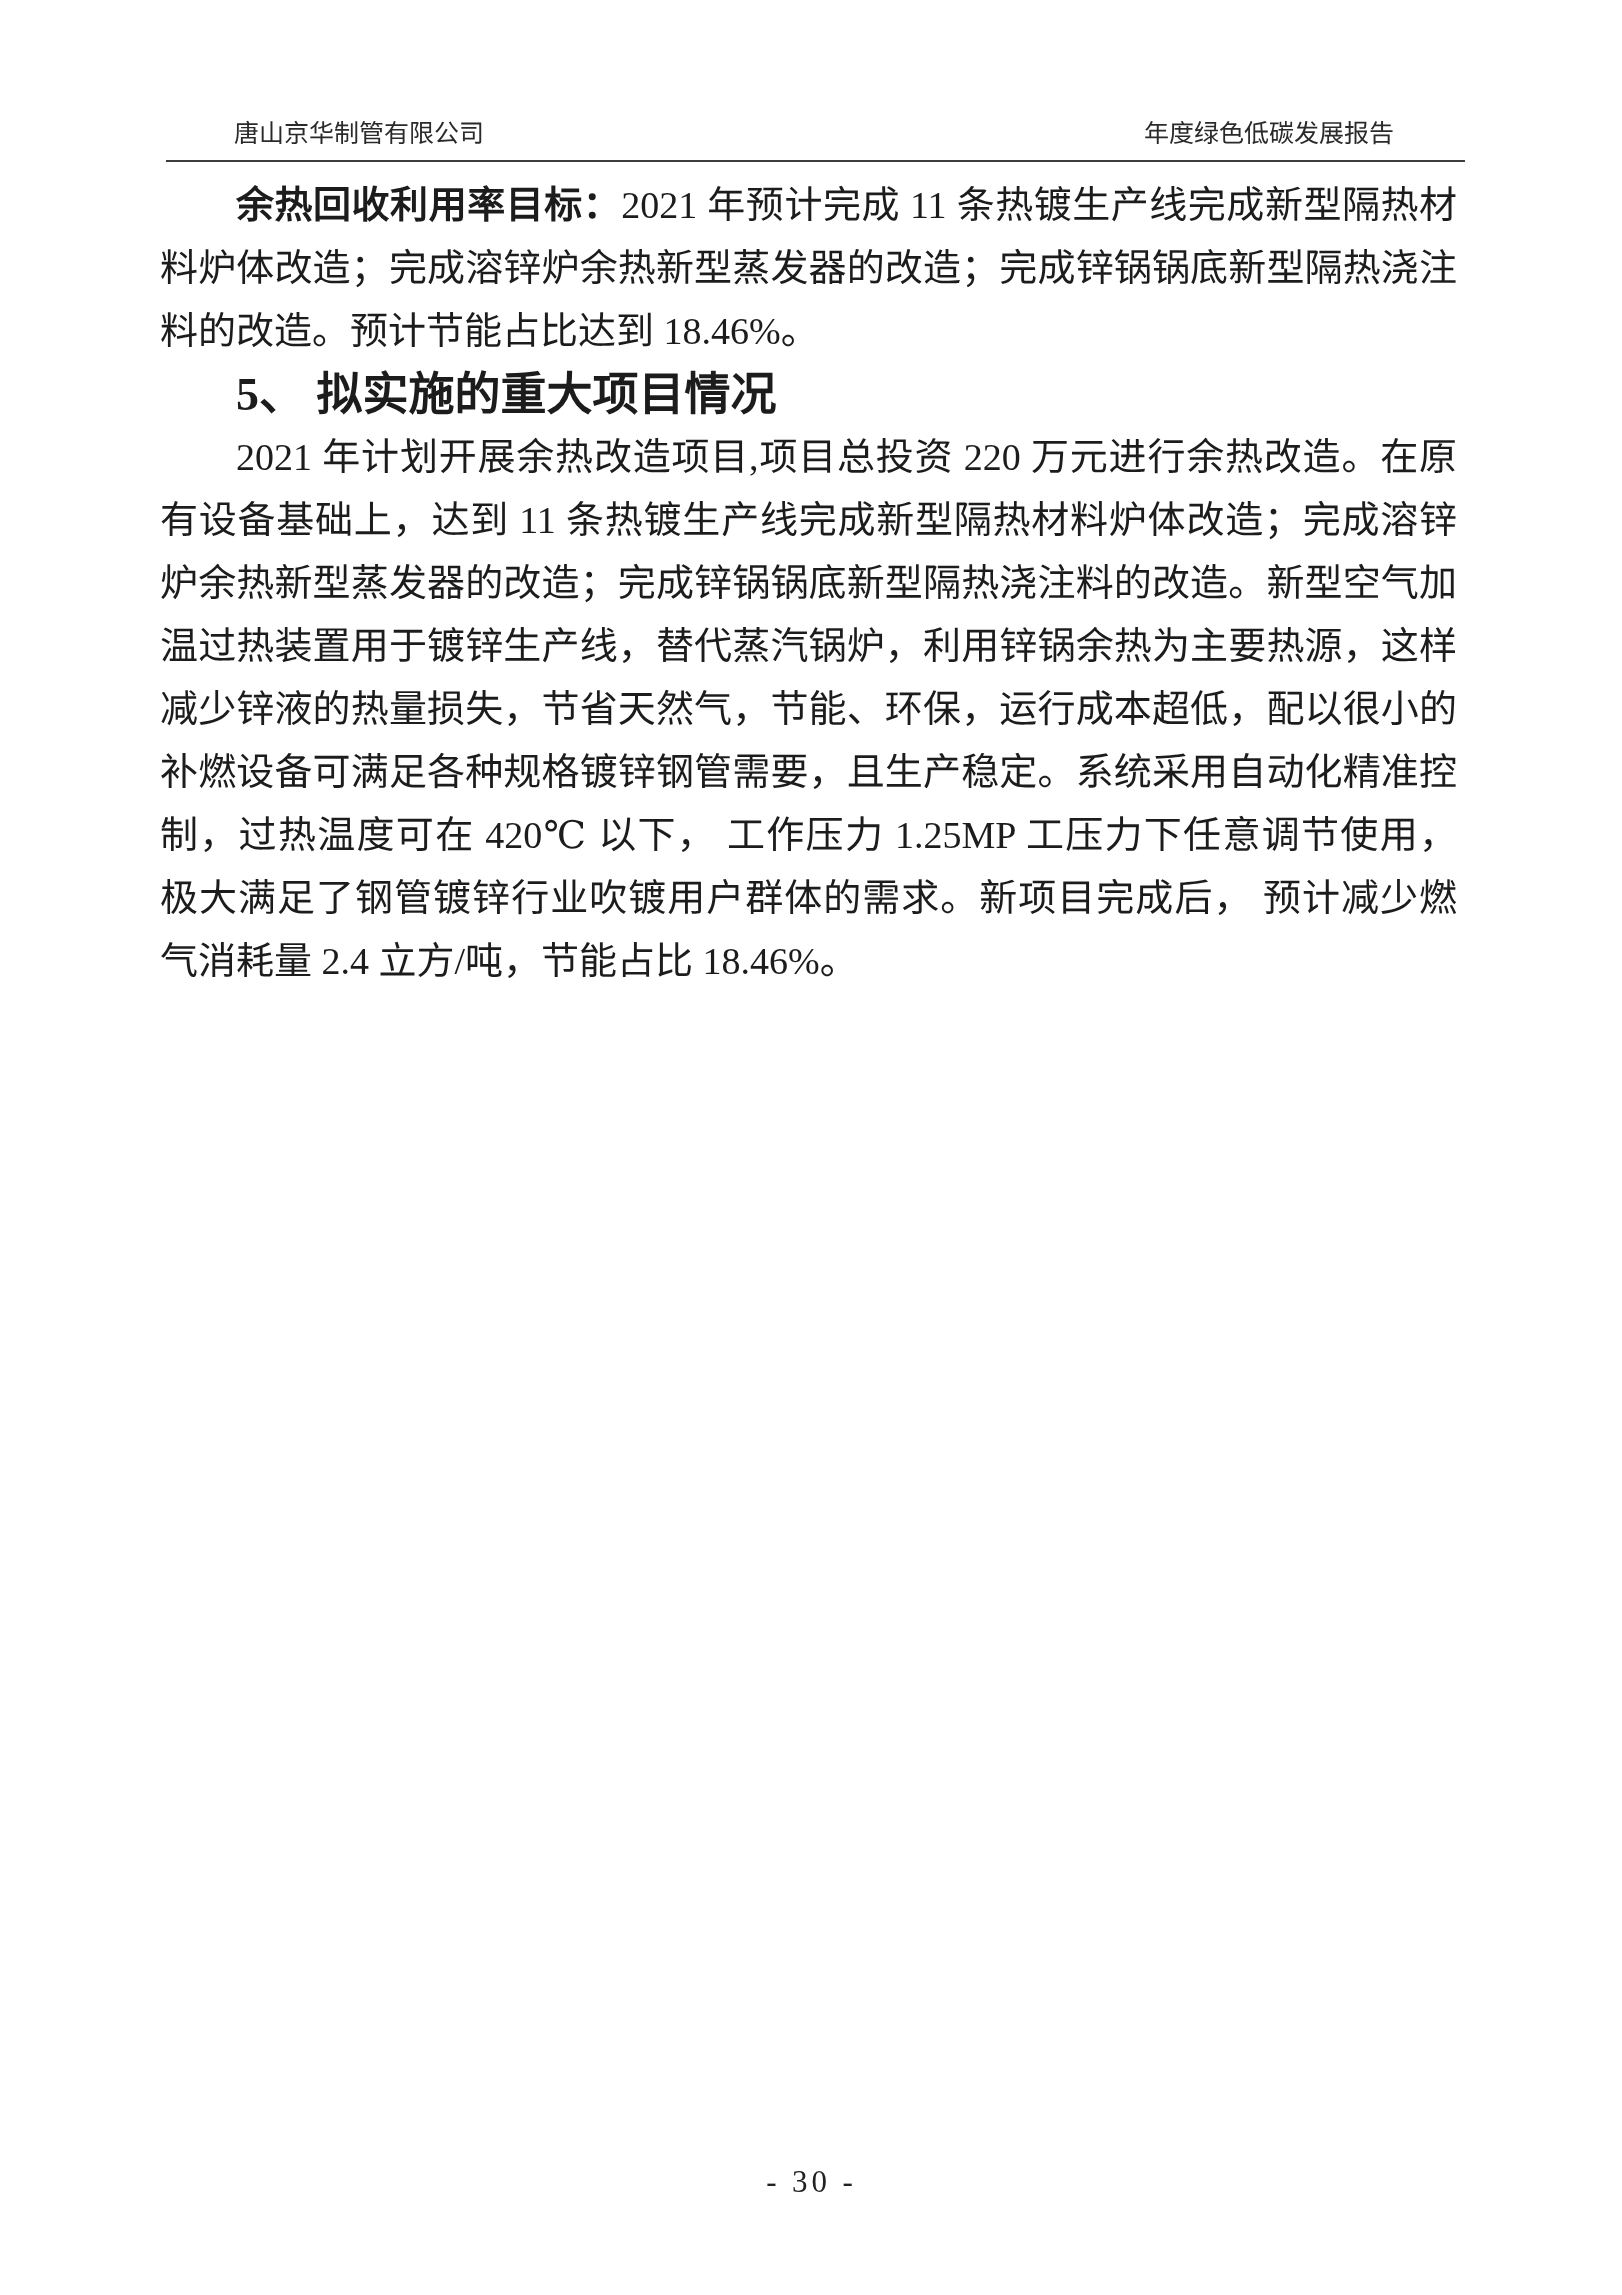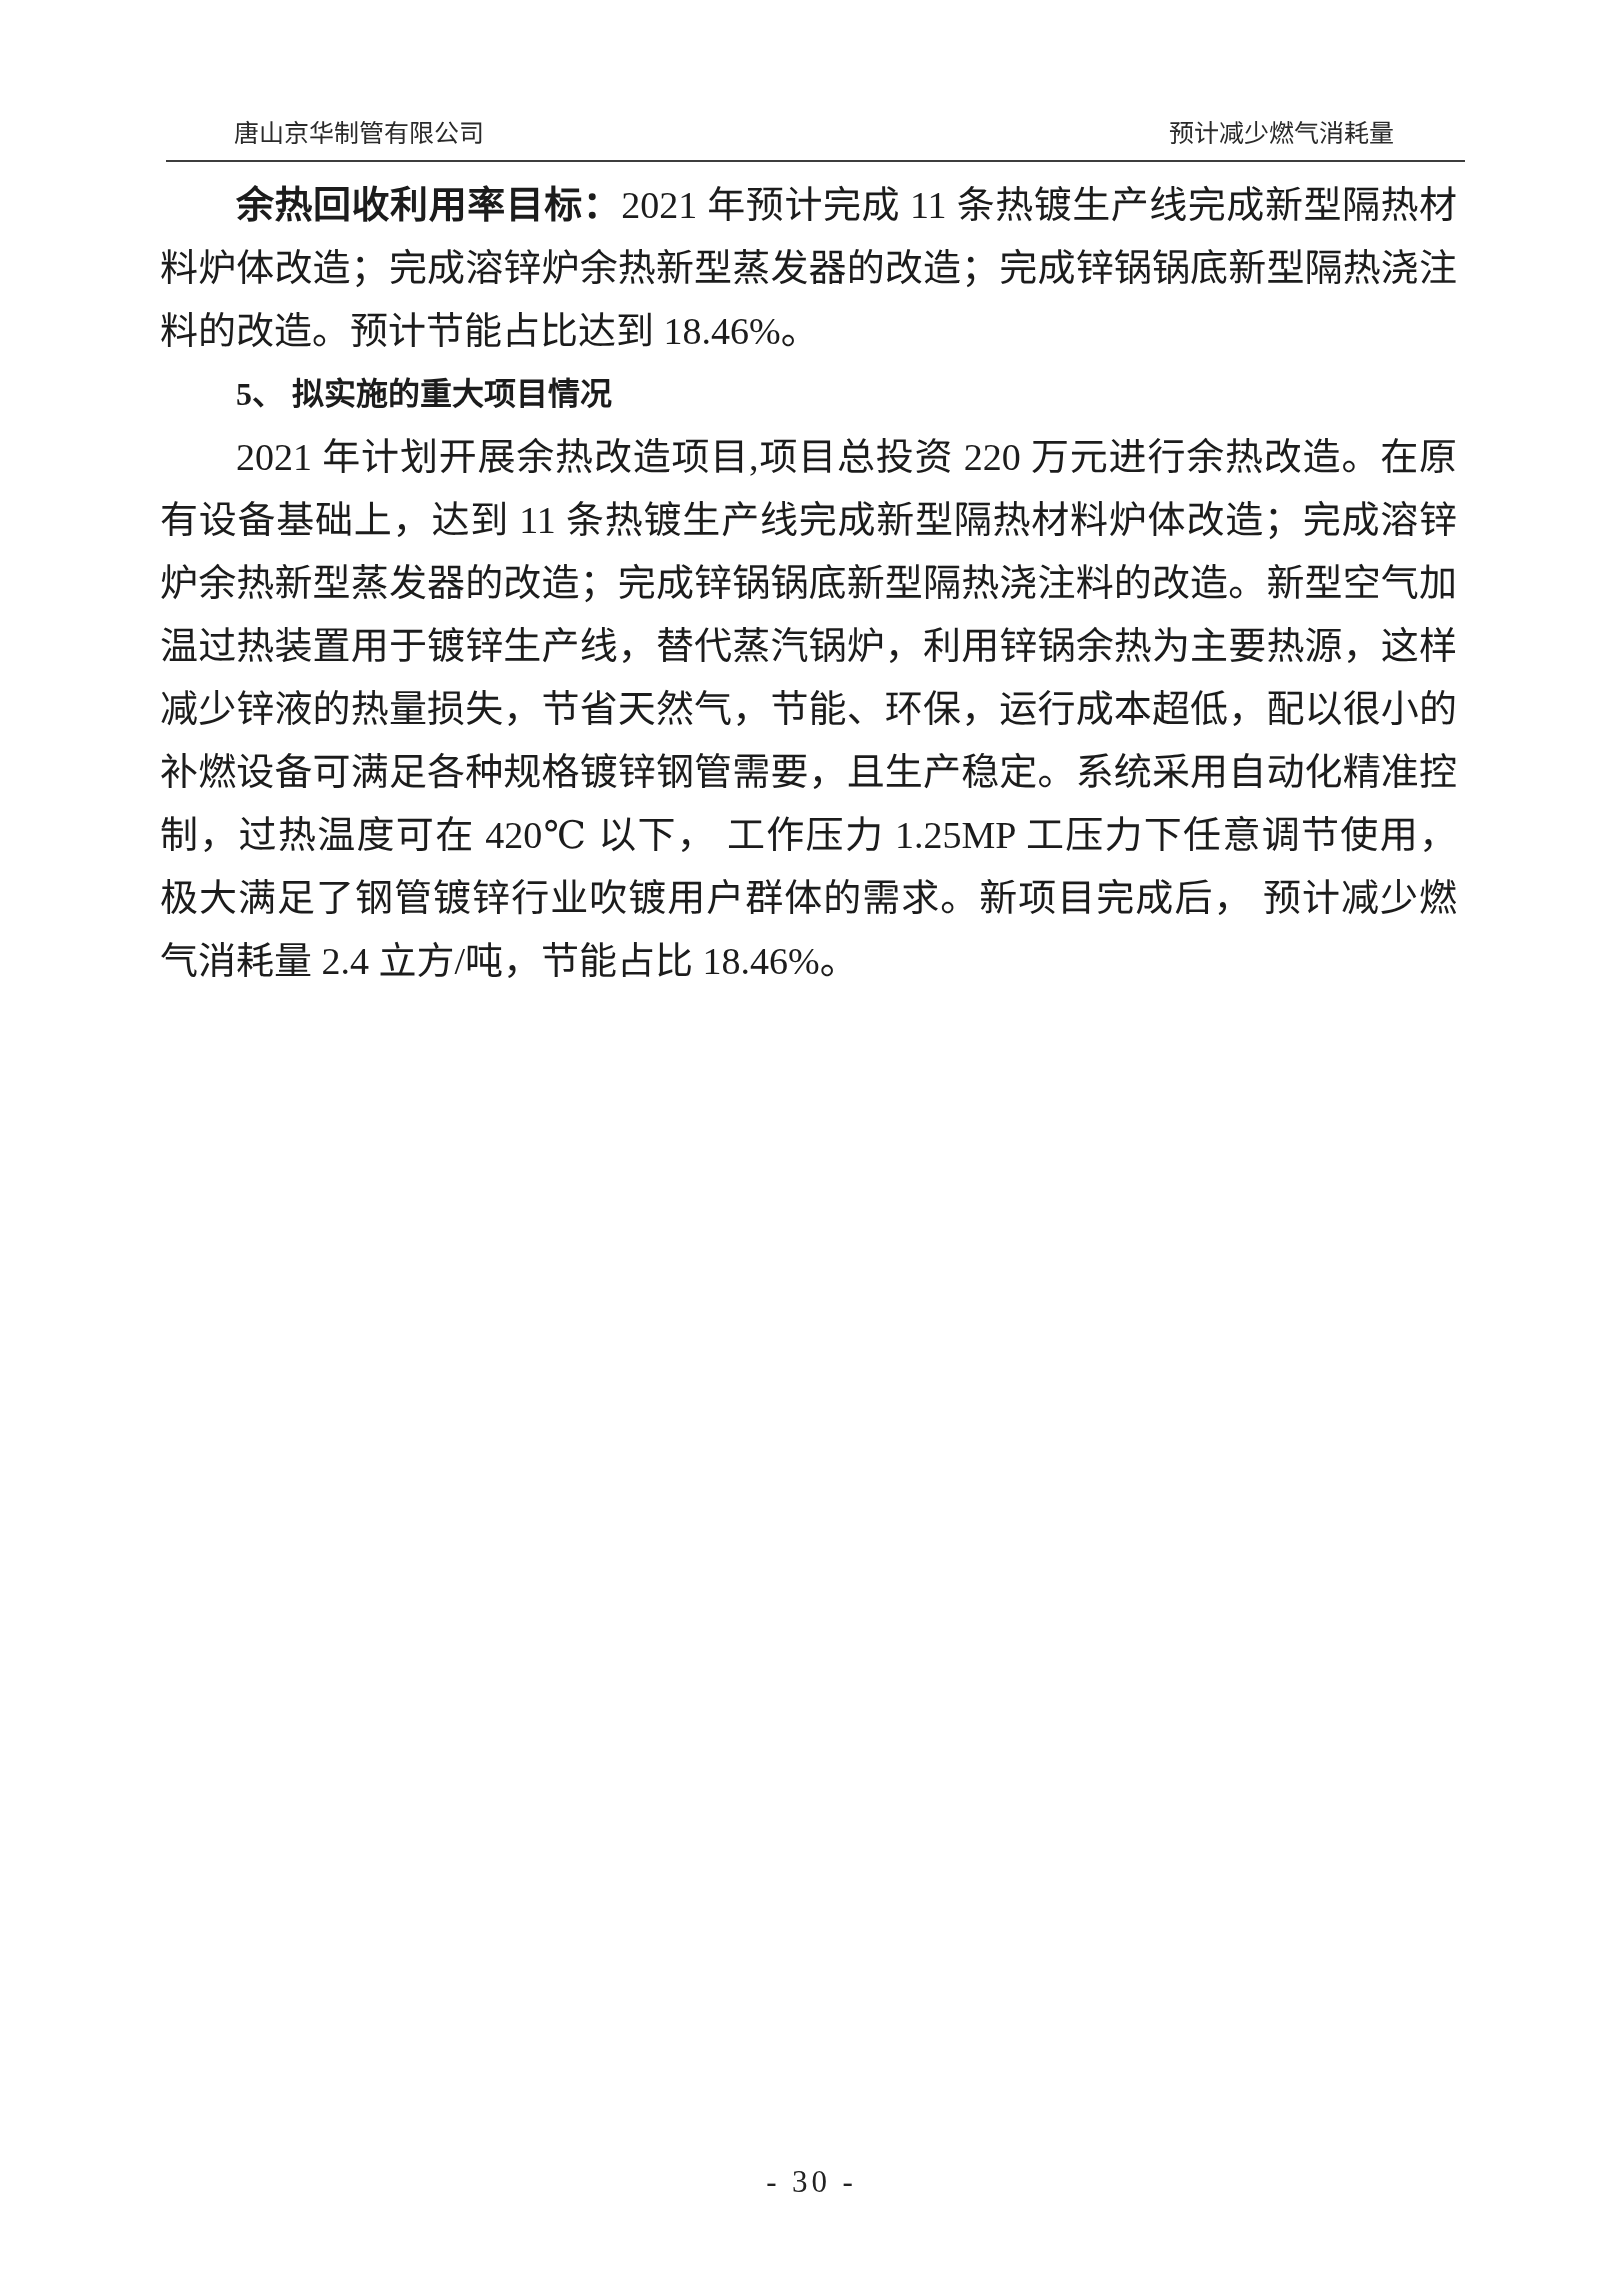--- a/index.html
+++ b/index.html
@@ -53,21 +53,21 @@
     text-indent: 76px;
   }
   .lead {
     font-weight: bold;
   }
   .section-heading {
     margin: 0;
     padding: 0;
     text-indent: 76px;
     font-weight: bold;
-    font-size: 32px;
+    font-size: 46px;
     line-height: 63px;
     text-align: left;
   }
   
   .page-footer {
     position: absolute;
     left: 0;
     width: 100%;
     top: 2165px;
     text-align: center;
@@ -78,21 +78,21 @@
   }
 </style>
 </head>
 <body>
 
 <div class="page">
 
   <div class="page-header">
     <div class="header-row">
       <span>唐山京华制管有限公司</span>
-      <span>预计减少燃气消耗量</span>
+      <span>年度绿色低碳发展报告</span>
     </div>
     <div class="header-rule"></div>
   </div>
 
   <div class="doc-body">
 
     <p><span class="lead">余热回收利用率目标：</span><span>2021 年预计完成 11 条热镀生产线完成新型隔热材料炉体改造；完成溶锌炉余热新型蒸发器的改造；完成锌锅锅底新型隔热浇注料的改造。预计节能占比达到 18.46%。</span></p>
 
 
 

